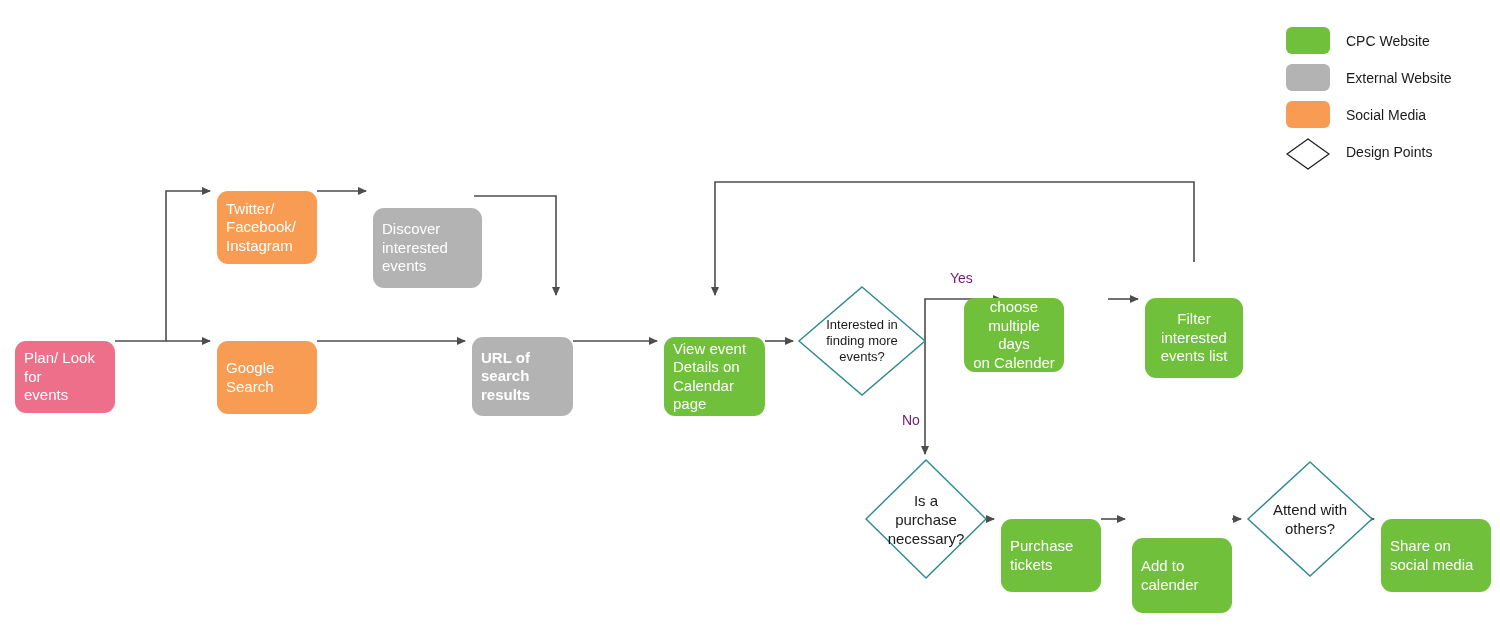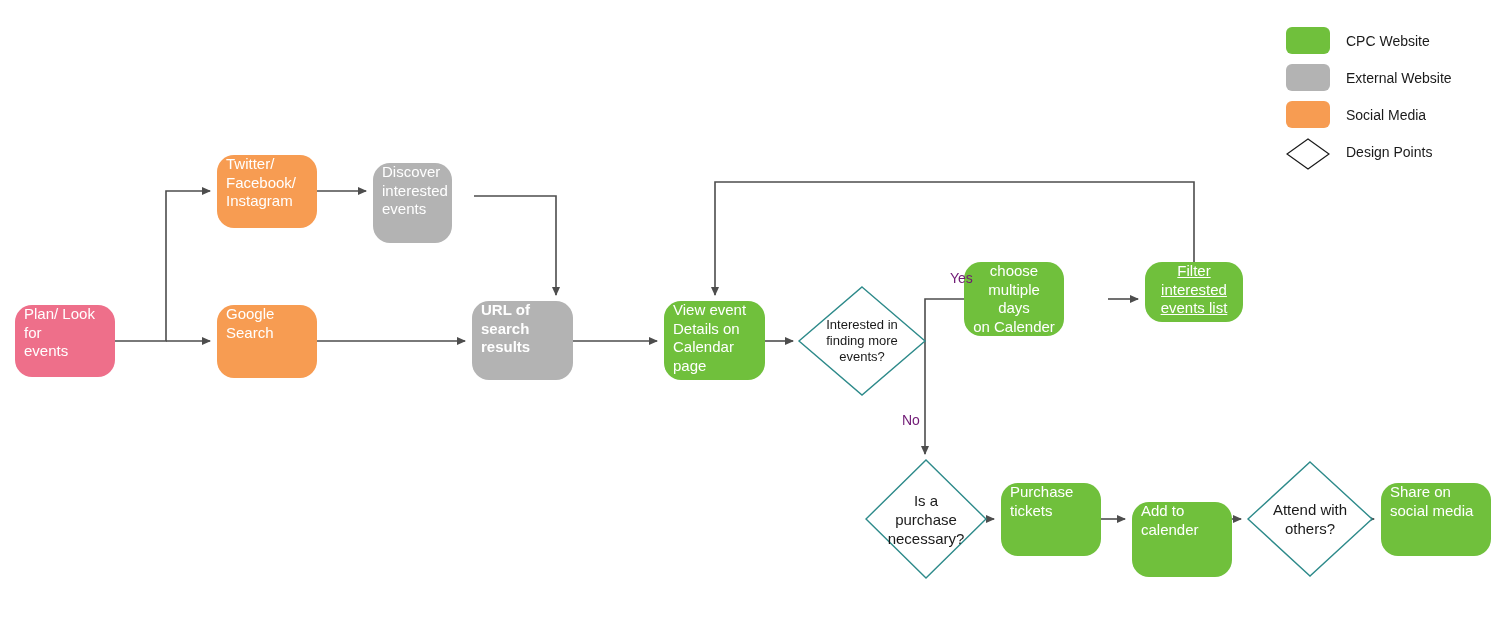--- a/index.html
+++ b/index.html
@@ -18,27 +18,29 @@
   #canvas {
     position: absolute;
     left: 0;
     top: 0;
     width: 1500px;
     height: 632px;
   }
   .node {
     position: absolute;
     box-sizing: border-box;
-    border-radius: 17px;
+    border-radius: 11px;
     color: #ffffff;
     font-size: 15px;
     line-height: 18.5px;
     display: flex;
+    align-items: center;
     padding: 0 9px;
     white-space: pre-line;
+    margin-top: 36px;
   }
   .node.center-text {
     justify-content: center;
     text-align: center;
   }
   .node.pink   { background: #ee6f8a; }
   .node.orange { background: #f79c52; }
   .node.gray   { background: #b3b3b3; }
   .node.green  { background: #70c03c; }
 
@@ -161,21 +163,21 @@
   <span>Twitter/
 Facebook/
 Instagram</span>
 </div>
 
 <div class="node orange" style="left:217px; top:305px; width:100px; height:73px;">
   <span>Google
 Search</span>
 </div>
 
-<div class="node gray" style="left:373px; top:163px; width:79px; height:80px;">
+<div class="node gray" style="left:373px; top:172px; width:109px; height:80px;">
   <span>Discover
 interested
 events</span>
 </div>
 
 <div class="node gray" style="left:472px; top:301px; width:101px; height:79px;font-weight:bold;">
   <span>URL of search
 results</span>
 </div>
 
@@ -185,21 +187,21 @@
 Calendar
 page</span>
 </div>
 
 <div class="node green center-text" style="left:964px; top:262px; width:100px; height:74px;">
   <span>choose
 multiple days
 on Calender</span>
 </div>
 
-<div class="node green center-text" style="left:1145px; top:262px; width:98px; height:60px;text-decoration:underline;">
+<div class="node green center-text" style="left:1145px; top:262px; width:98px; height:80px;">
   <span>Filter
 interested
 events list</span>
 </div>
 
 <div class="node green" style="left:1001px; top:483px; width:100px; height:73px;">
   <span>Purchase
 tickets</span>
 </div>
 

